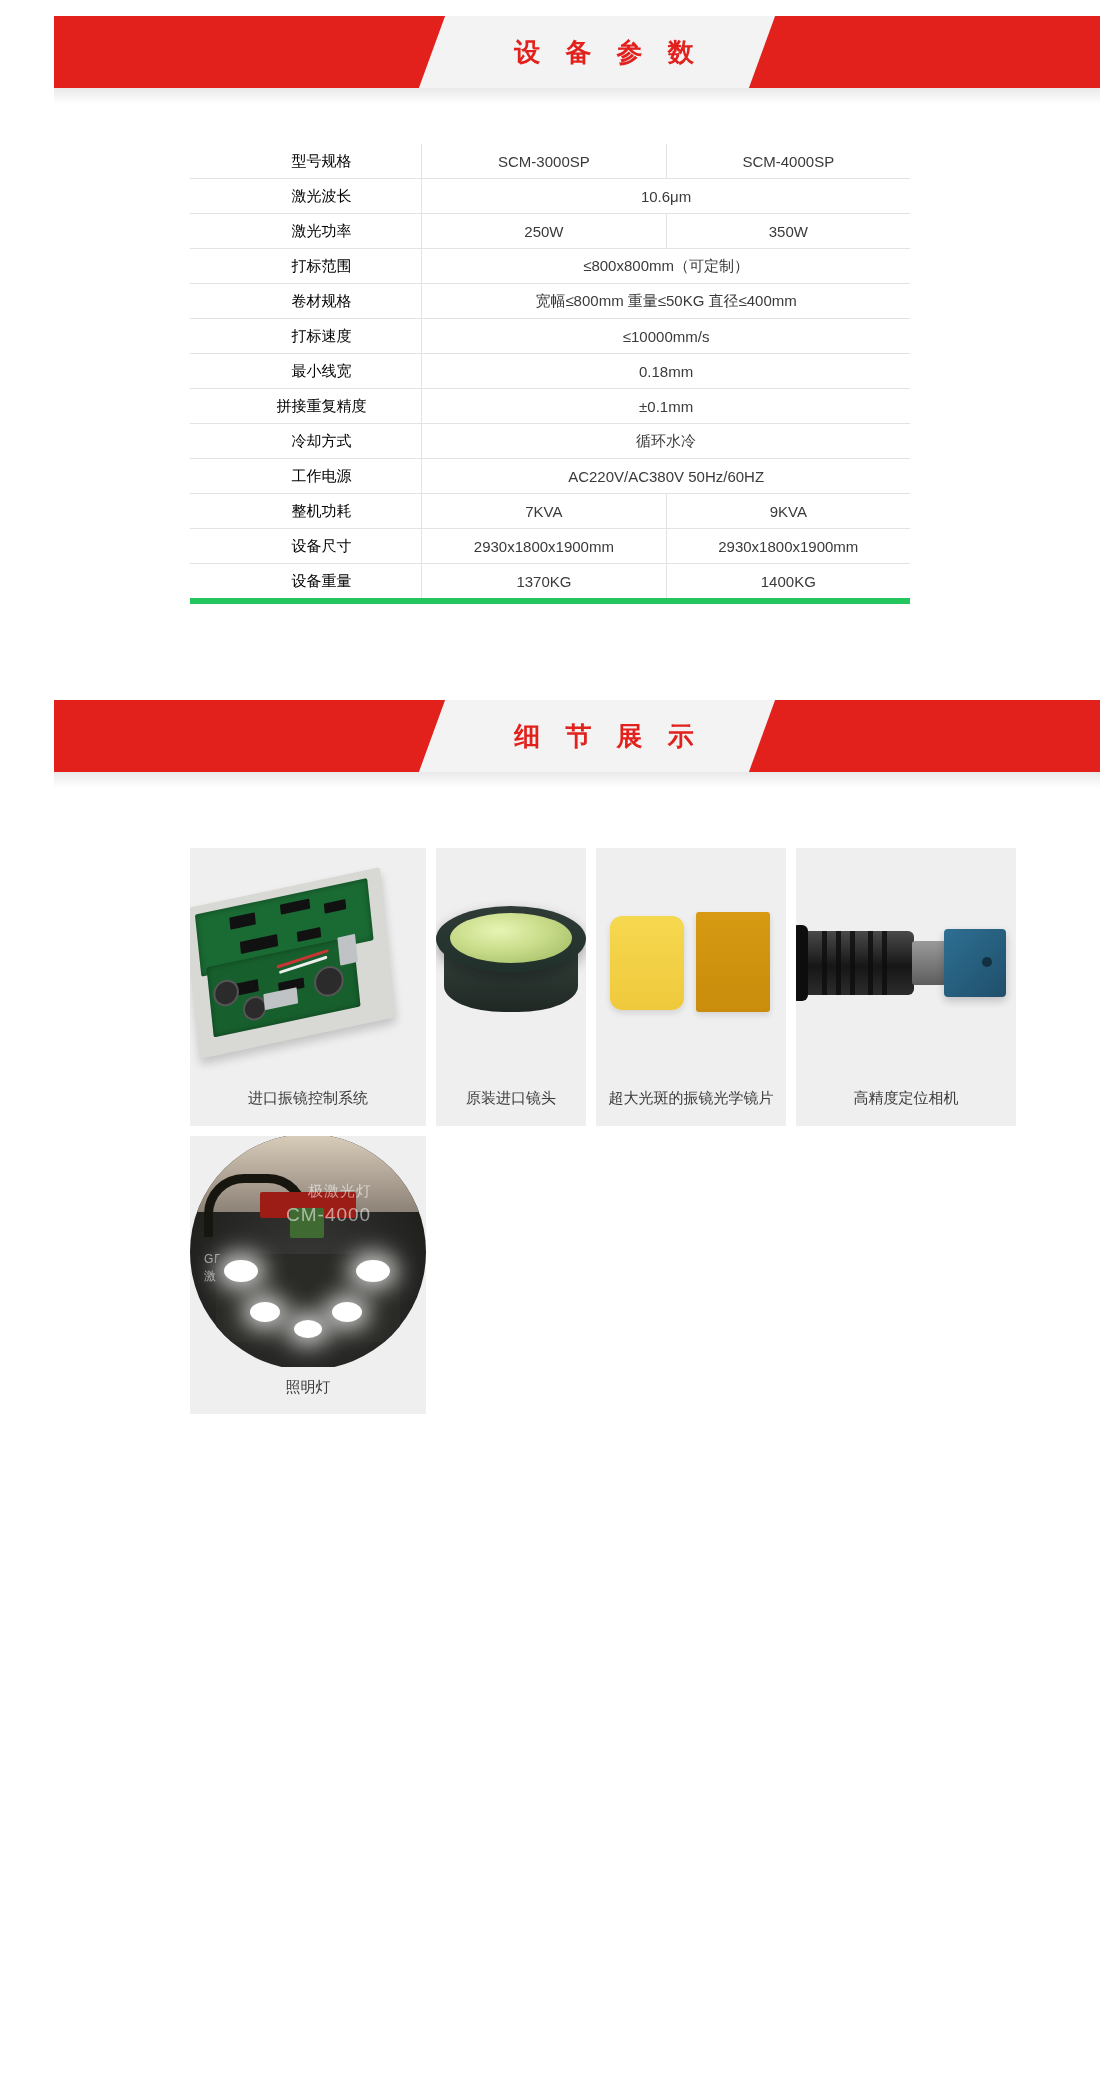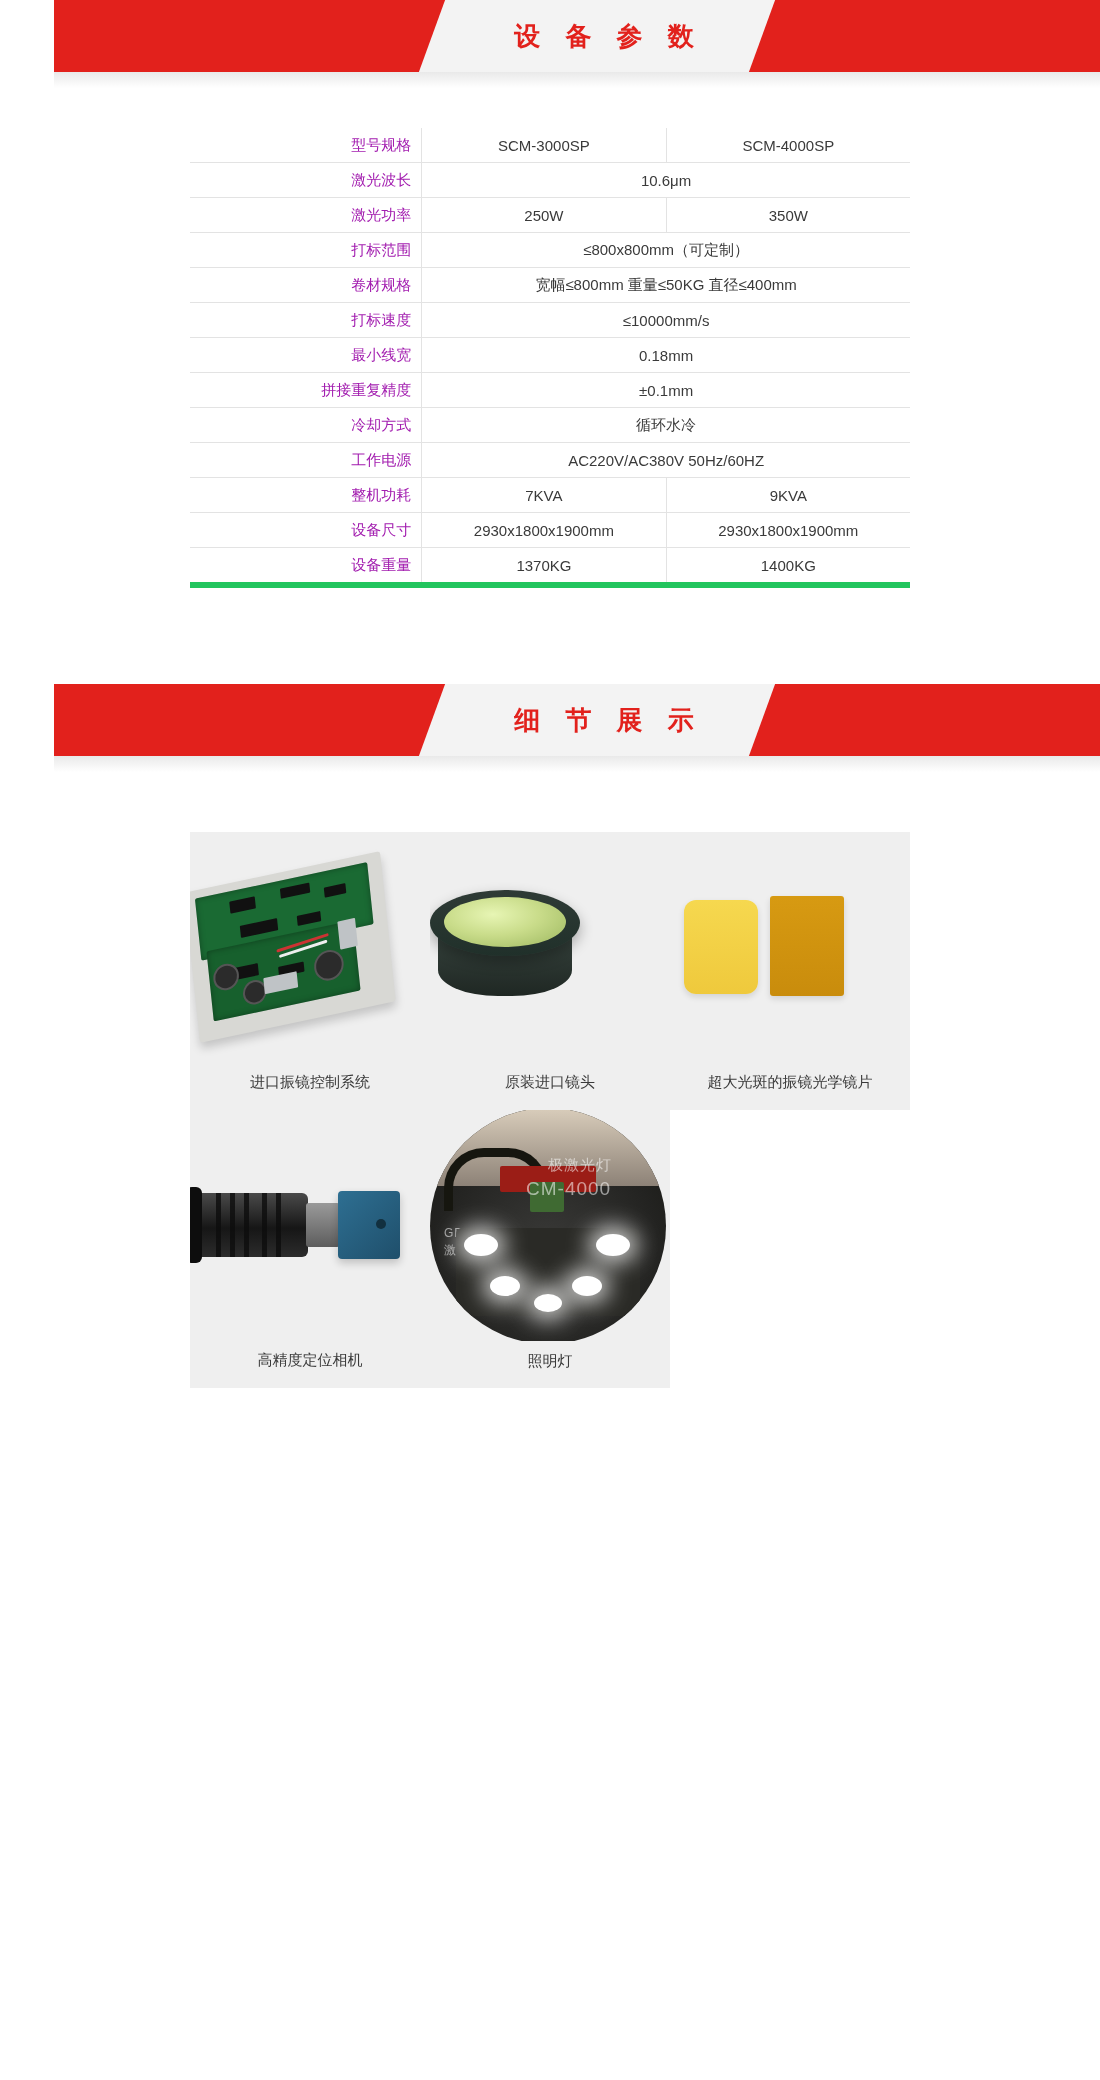--- a/index.html
+++ b/index.html
@@ -8,21 +8,21 @@
     background: #ffffff;
   }
   body {
     width: 1100px;
     font-family: "Liberation Sans", "DejaVu Sans", sans-serif;
     color: #333333;
     -webkit-font-smoothing: antialiased;
   }
   .page {
     width: 992px;
-    margin: 0 auto;
+    margin: 16px auto;
     position: relative;
     background: #fff;
   }
 
   
   .banner {
     position: relative;
     width: 1100px;
     height: 72px;
     background: #e2211c;
@@ -74,24 +74,24 @@
     padding: 0 10px;
     text-align: center;
     vertical-align: middle;
     white-space: nowrap;
   }
   table.spec tr:last-child td {
     border-bottom: 6px solid #22c55e;
   }
   table.spec td.label {
     width: 212px;
-    text-align: right;
+    text-align: center;
     padding-left: 42px;
     border-right: 1px solid #e3e3e3;
-    color: #a21caf;
+    color: #000000;
   }
   table.spec td.val {
     width: 254px;
   }
   table.spec td.val.split-left {
     border-right: 1px solid #e3e3e3;
   }
 
   .gap-band {
     height: 96px;
@@ -99,22 +99,22 @@
   }
   .gap-band.small {
     height: 36px;
   }
 
   
   .gallery {
     width: 720px;
     margin: 60px auto 0 auto;
     display: grid;
-    grid-template-columns: 1fr 1fr 1fr;
-    gap: 0;
+    grid-template-columns: 1fr 1fr 1fr 1fr;
+    gap: 10px;
   }
   .cell {
     background: #efefef;
     height: 278px;
     display: flex;
     flex-direction: column;
     align-items: center;
     justify-content: flex-start;
     position: relative;
   }

